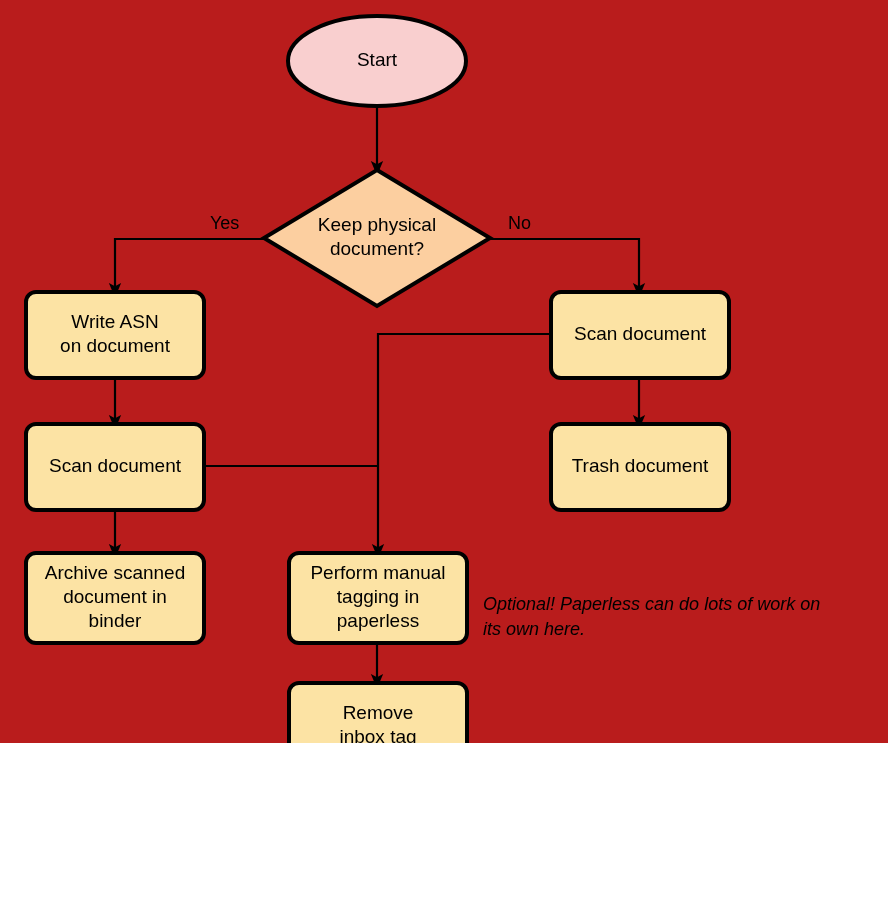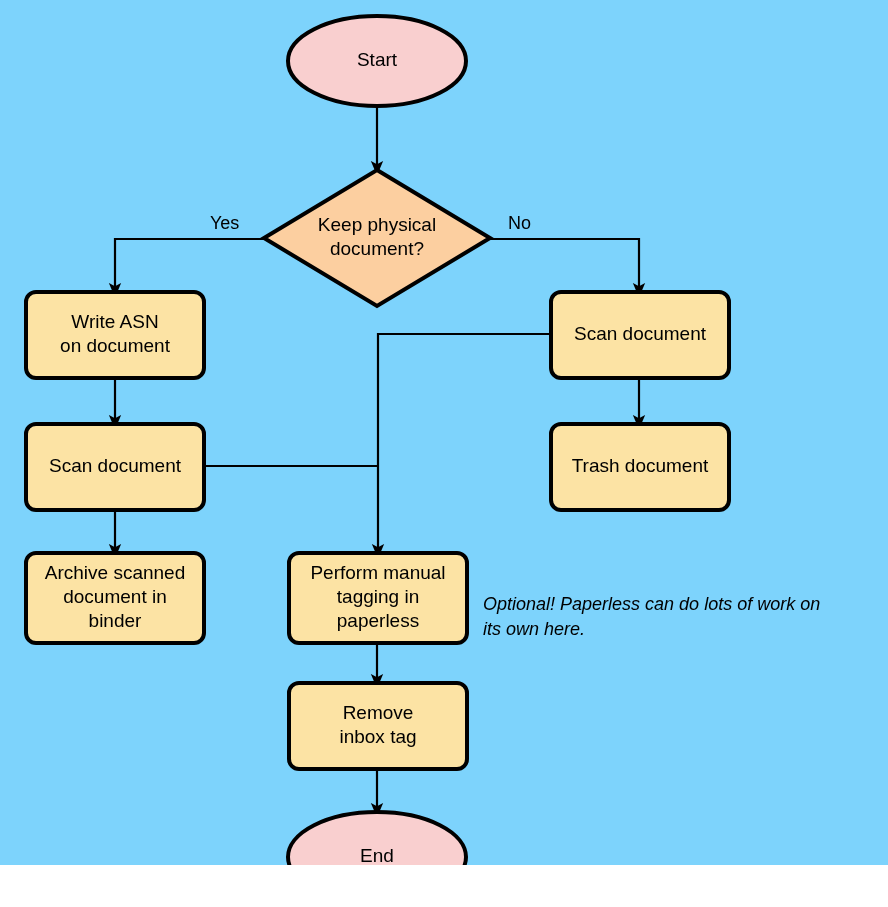--- a/index.html
+++ b/index.html
@@ -6,22 +6,22 @@
     margin: 0;
     padding: 0;
     background: #ffffff;
   }
   body {
     font-family: "Liberation Sans", sans-serif;
   }
   #canvas {
     position: relative;
     width: 888px;
-    height: 865px;
-    background: #7dd3fc;
+    height: 743px;
+    background: #b91c1c;
     overflow: hidden;
     text-decoration: underline;
   }
   #flow-svg {
     position: absolute;
     left: 0;
     top: 0;
     width: 888px;
     height: 907px;
   }

